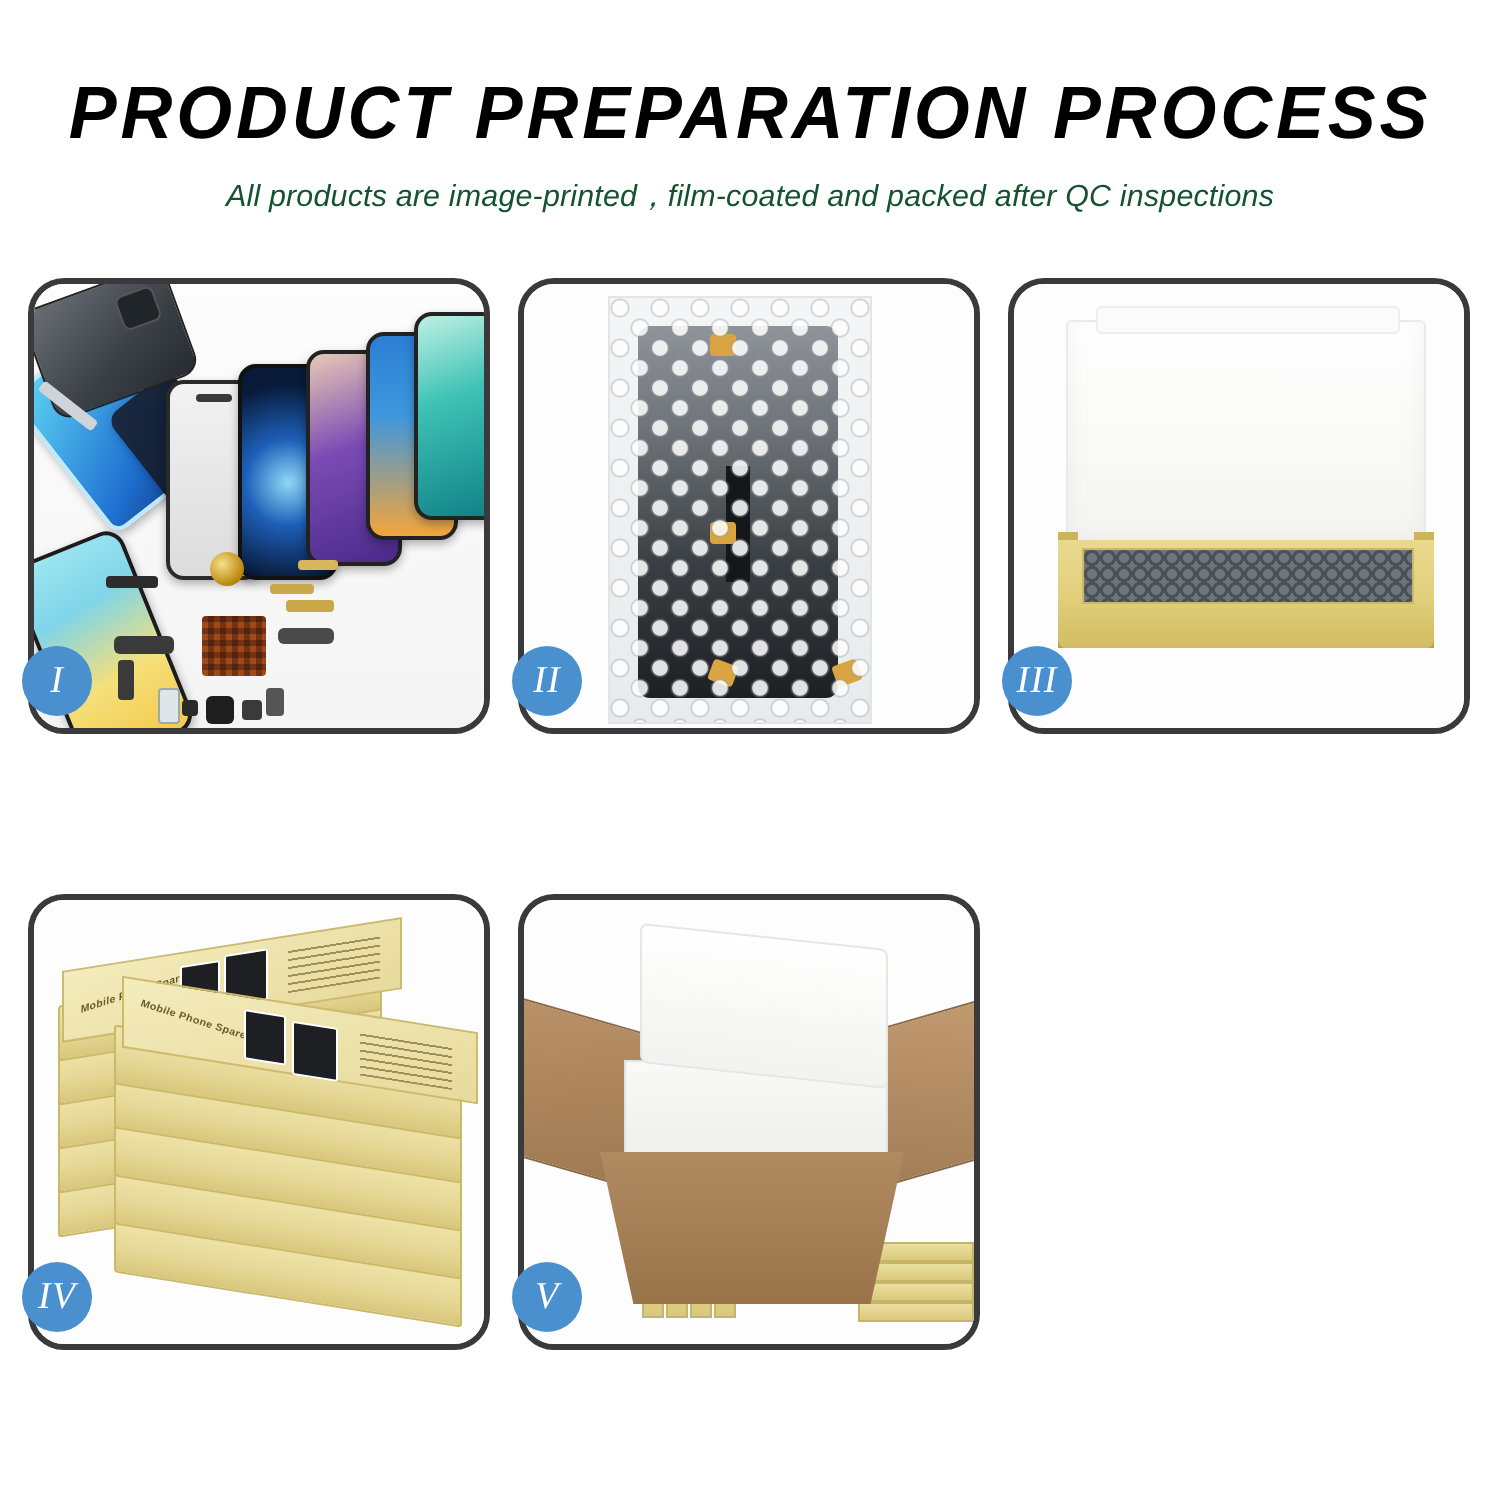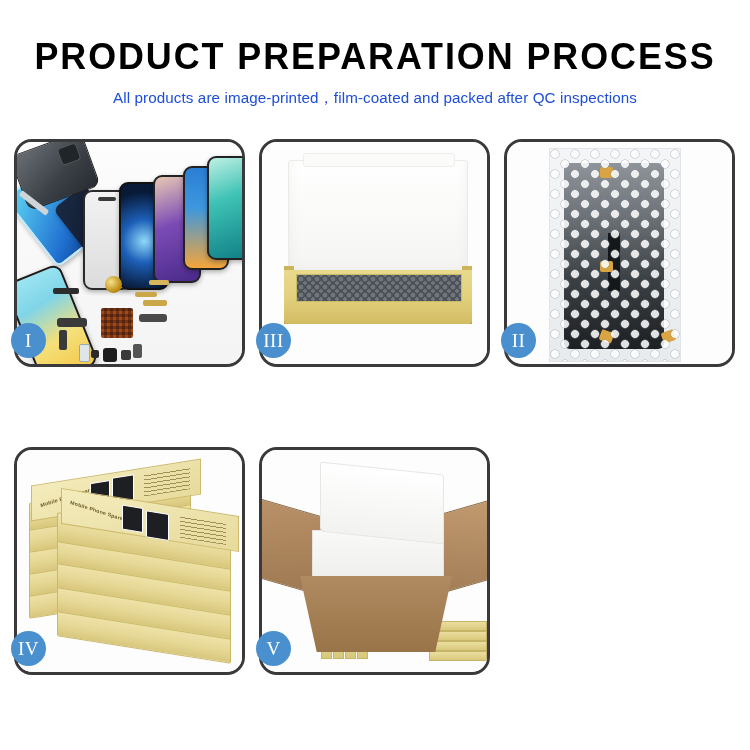--- a/index.html
+++ b/index.html
@@ -2,32 +2,32 @@
 <html><head>
 <meta charset="utf-8">
 <style>
   html,body{margin:0;padding:0;}
   body{
     width:750px;height:750px;
     background:#ffffff;
     font-family:"Liberation Sans", sans-serif;
     overflow:hidden;
   }
-  .page{position:relative;width:750px;height:622px;}
+  .page{position:relative;width:750px;height:622px;font-style:italic;}
 
   
   .header{padding-top:38px;text-align:center;}
   .title{
     font-size:37px;font-weight:bold;color:#000000;
     letter-spacing:2.0px;line-height:1.05;
     transform:scaleX(0.97);transform-origin:center;
     white-space:nowrap;
   }
   .subtitle{
-    margin-top:11px;font-size:15.2px;color:#1d4ed8;
+    margin-top:11px;font-size:15.2px;color:#14532d;
     letter-spacing:.1px;white-space:nowrap;
   }
 
   
   .grid{
     position:absolute;left:14px;top:139px;
     width:722px;
     display:grid;
     grid-template-columns:231px 231px 231px;
     grid-template-rows:228px 228px;
@@ -261,43 +261,43 @@
         <div class="part sm2"></div>
         <div class="part sm3"></div>
         <div class="part sm4"></div>
         <div class="back"></div>
         <div class="tweez"></div>
       </div>
       <div class="badge">I</div>
     </div>
 
     <div class="panel">
-      <div class="stage p3">
-        <div class="foamlid"></div>
-        <div class="boxlipL"></div>
-        <div class="boxlipR"></div>
-        <div class="boxbase">
-          <div class="boxinner"></div>
-        </div>
-      </div>
-      <div class="badge">III</div>
-    </div>
-
-    <div class="panel">
       <div class="stage p2">
         <div class="bagwrap">
           <div class="screenin"></div>
           <div class="tab t1"></div>
           <div class="tab t2"></div>
           <div class="tab t3"></div>
           <div class="tab t4"></div>
           <div class="bubbles"></div>
         </div>
       </div>
       <div class="badge">II</div>
+    </div>
+
+    <div class="panel">
+      <div class="stage p3">
+        <div class="foamlid"></div>
+        <div class="boxlipL"></div>
+        <div class="boxlipR"></div>
+        <div class="boxbase">
+          <div class="boxinner"></div>
+        </div>
+      </div>
+      <div class="badge">III</div>
     </div>
 
     <div class="panel">
       <div class="stage p4">
         <div class="stk stkbody s5"></div>
         <div class="stk stkbody s4"></div>
         <div class="stk stkbody s3"></div>
         <div class="stk stkbody s2"></div>
         <div class="stk stkbody s1"></div>
         <div class="lidtop">

